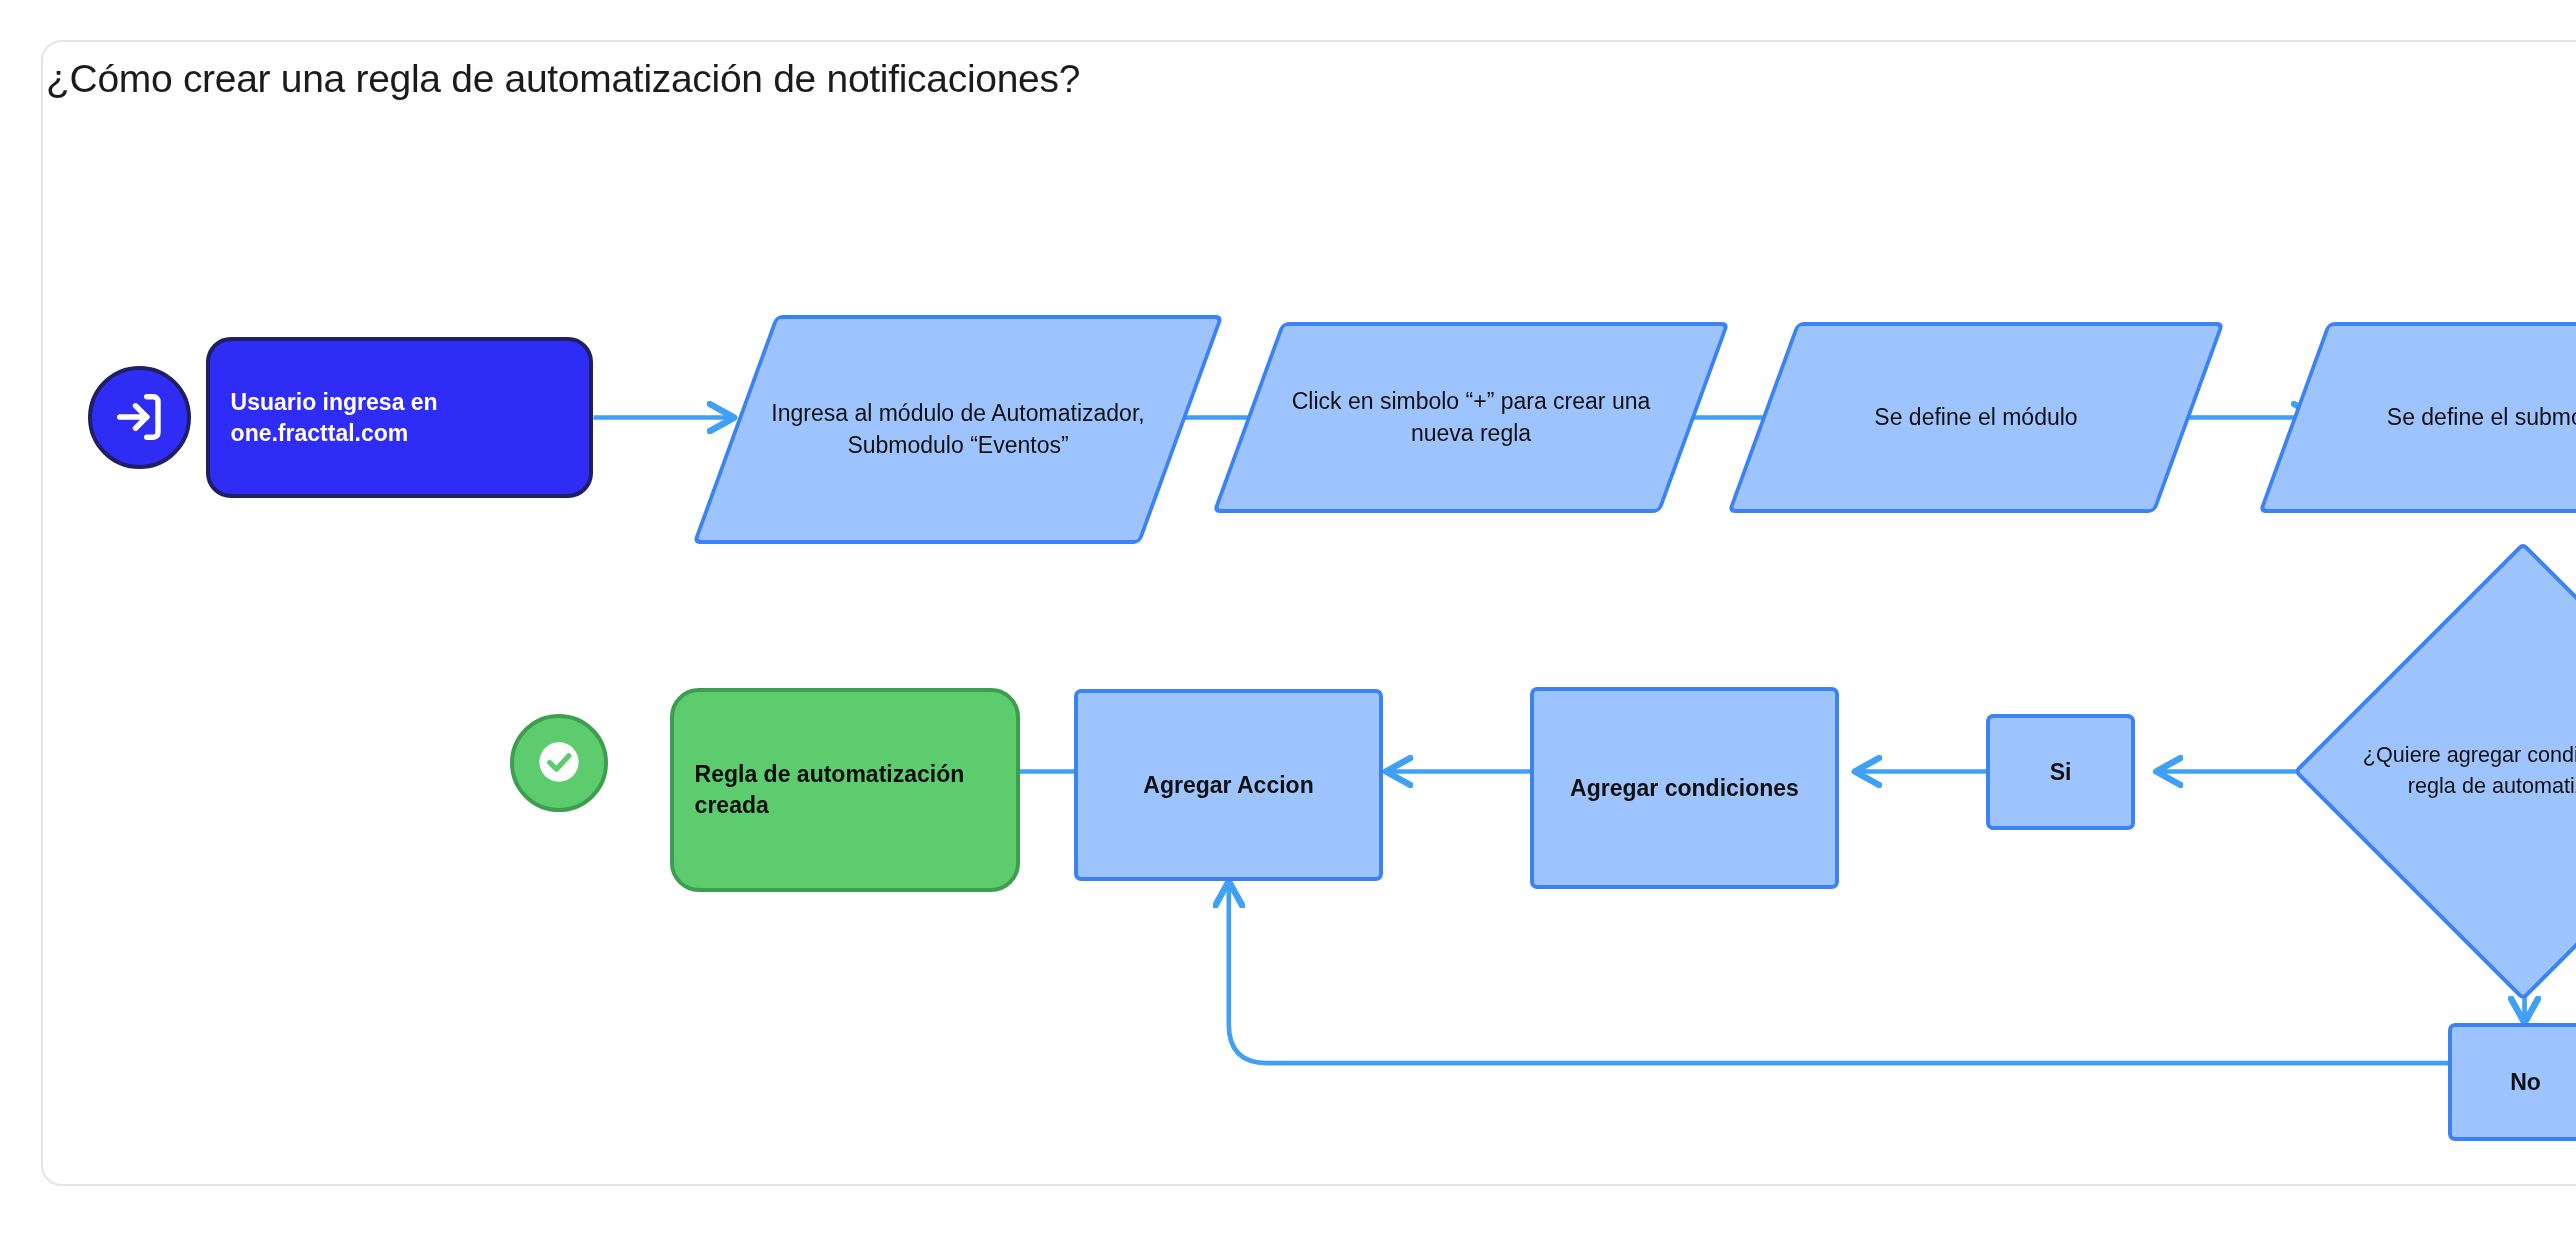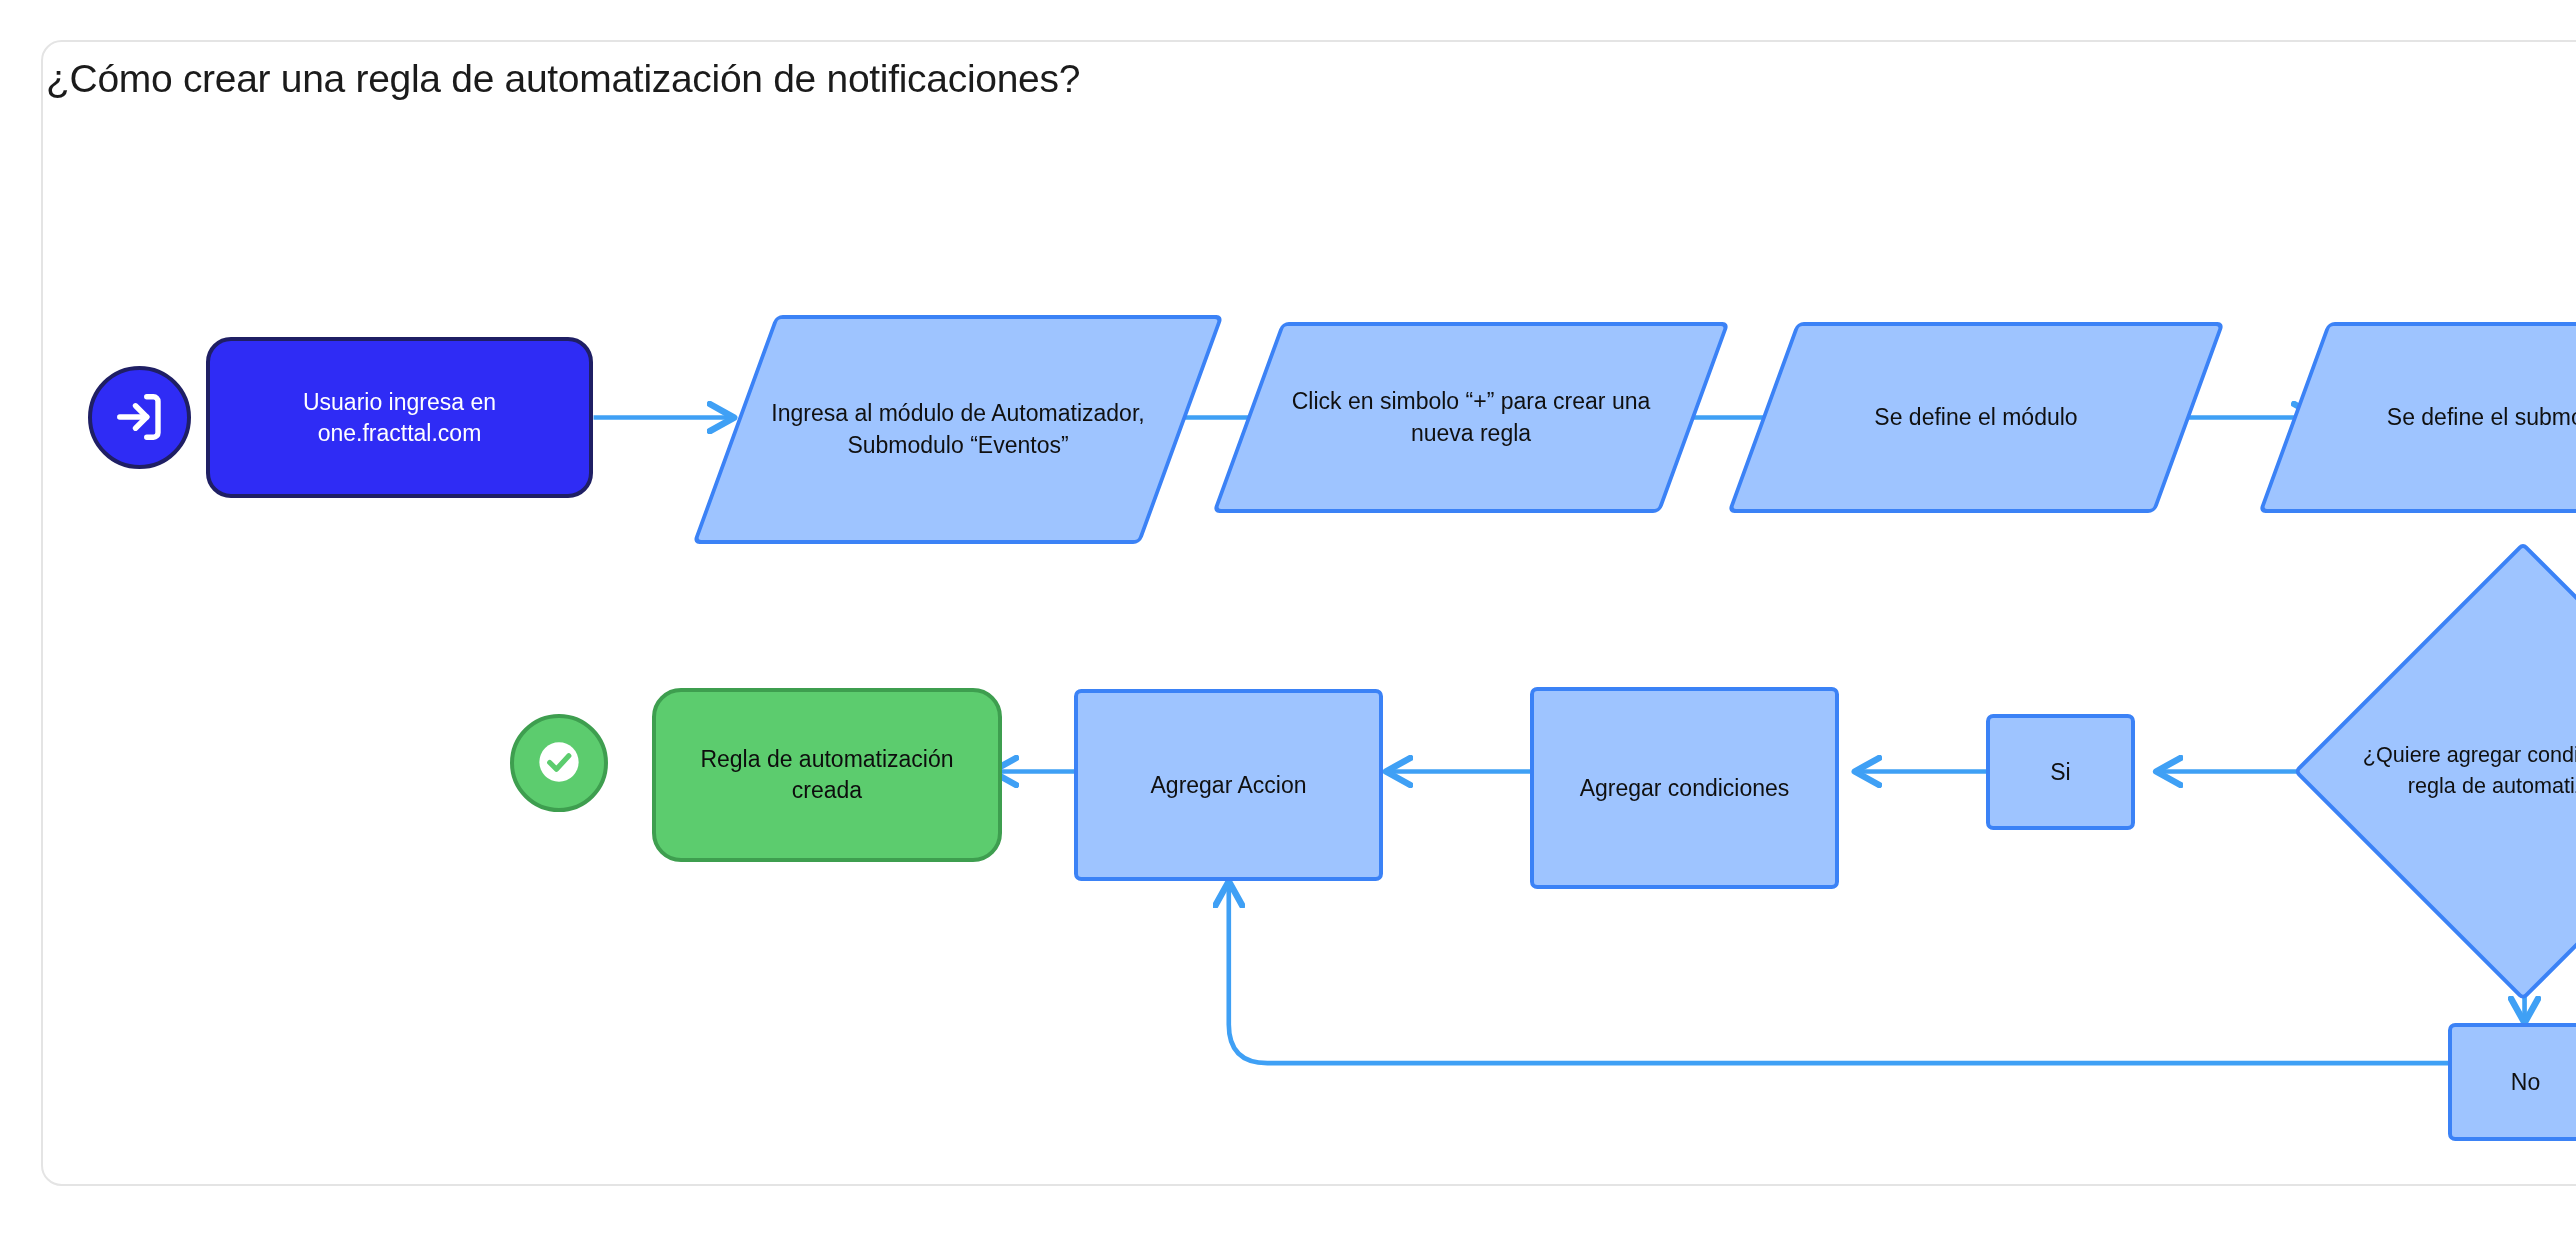--- a/index.html
+++ b/index.html
@@ -45,22 +45,22 @@
     width: 3454px;
     height: 1238px;
   }
 
   .node {
     position: absolute;
     box-sizing: border-box;
     display: flex;
     align-items: center;
     justify-content: center;
-    text-align: center;
     line-height: 1.34;
+    font-weight: bold;
   }
 
   
   .n-start {
     background: #2F2CF5;
     border: 4.6px solid #1f1f64;
     border-radius: 25px;
     color: #ffffff;
     font-size: 23px;
     padding: 0 20.6px;
@@ -252,21 +252,21 @@
   </div>
 
   <div class="node n-rect" style="left:1530px; top:687px; width:309px; height:202px;">
     <span>Agregar condiciones</span>
   </div>
 
   <div class="node n-rect" style="left:1074px; top:689px; width:309px; height:192px;">
     <span>Agregar Accion</span>
   </div>
 
-  <div class="node n-end" style="left:652px; top:688px; width:350px; height:174px;">
+  <div class="node n-end" style="left:670px; top:688px; width:350px; height:204px;">
     <span>Regla de automatización creada</span>
   </div>
 
   <div class="badge badge-check" style="left:510px; top:714px; width:98px; height:98px;">
     <span>
       <svg width="62" height="62" viewBox="0 0 24 24">
         <circle cx="12" cy="12" r="7.6" fill="#ffffff"></circle>
         <path d="M8.4 12.2 L11 14.8 L15.8 9.6" fill="none" stroke="#5CCC6E" stroke-width="2" stroke-linecap="round" stroke-linejoin="round"></path>
       </svg>
     </span>

